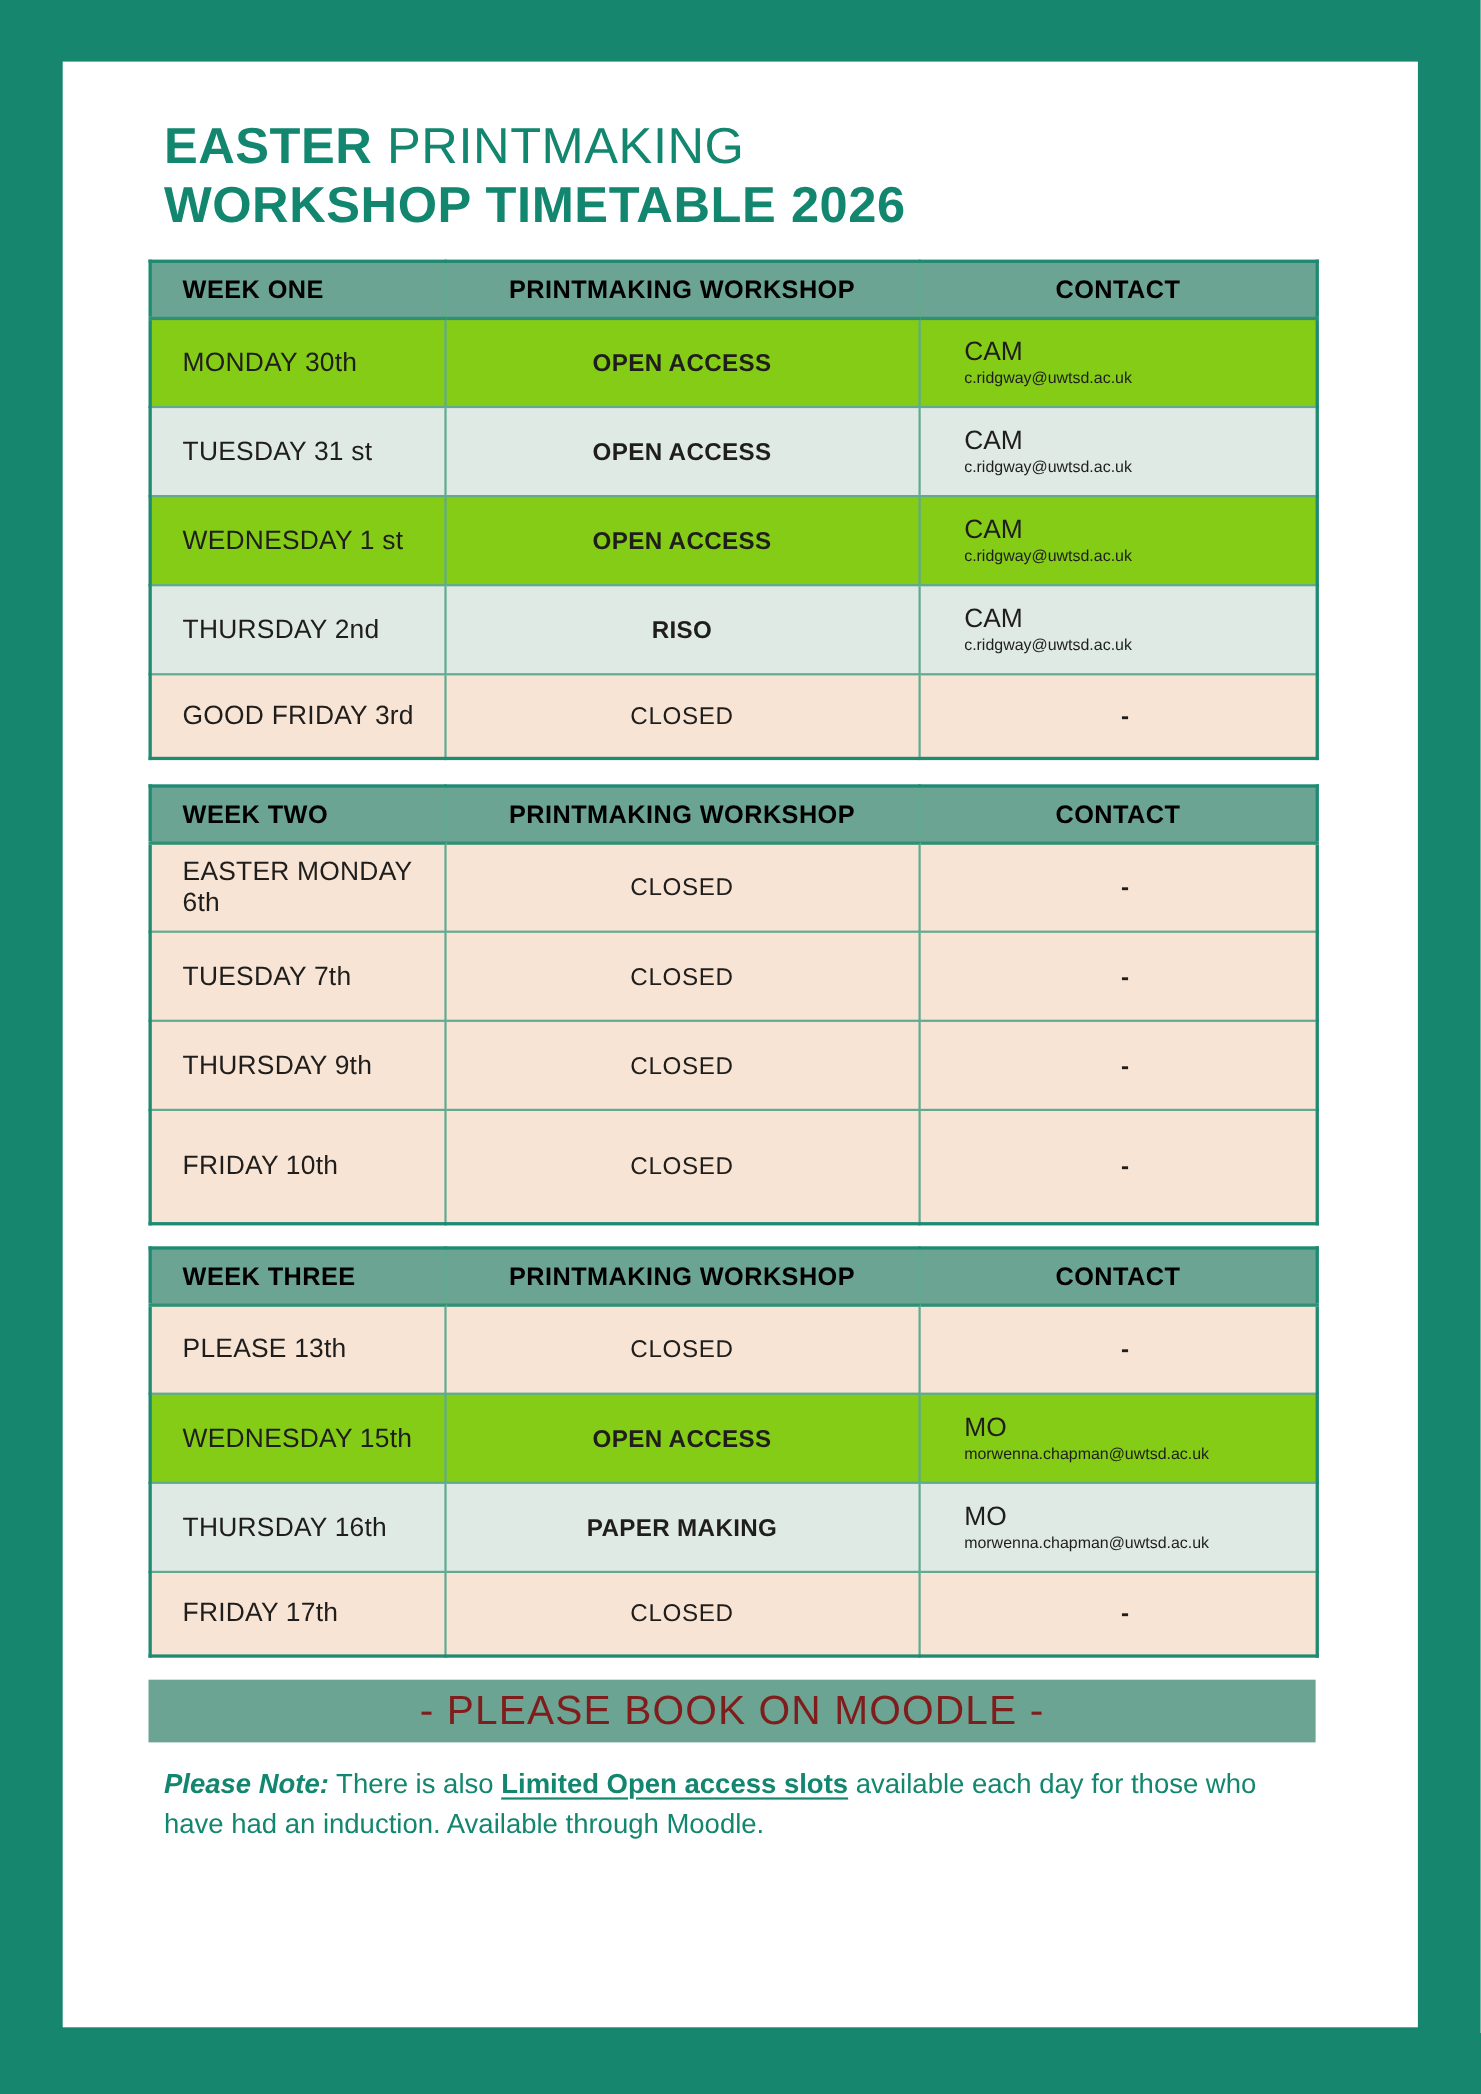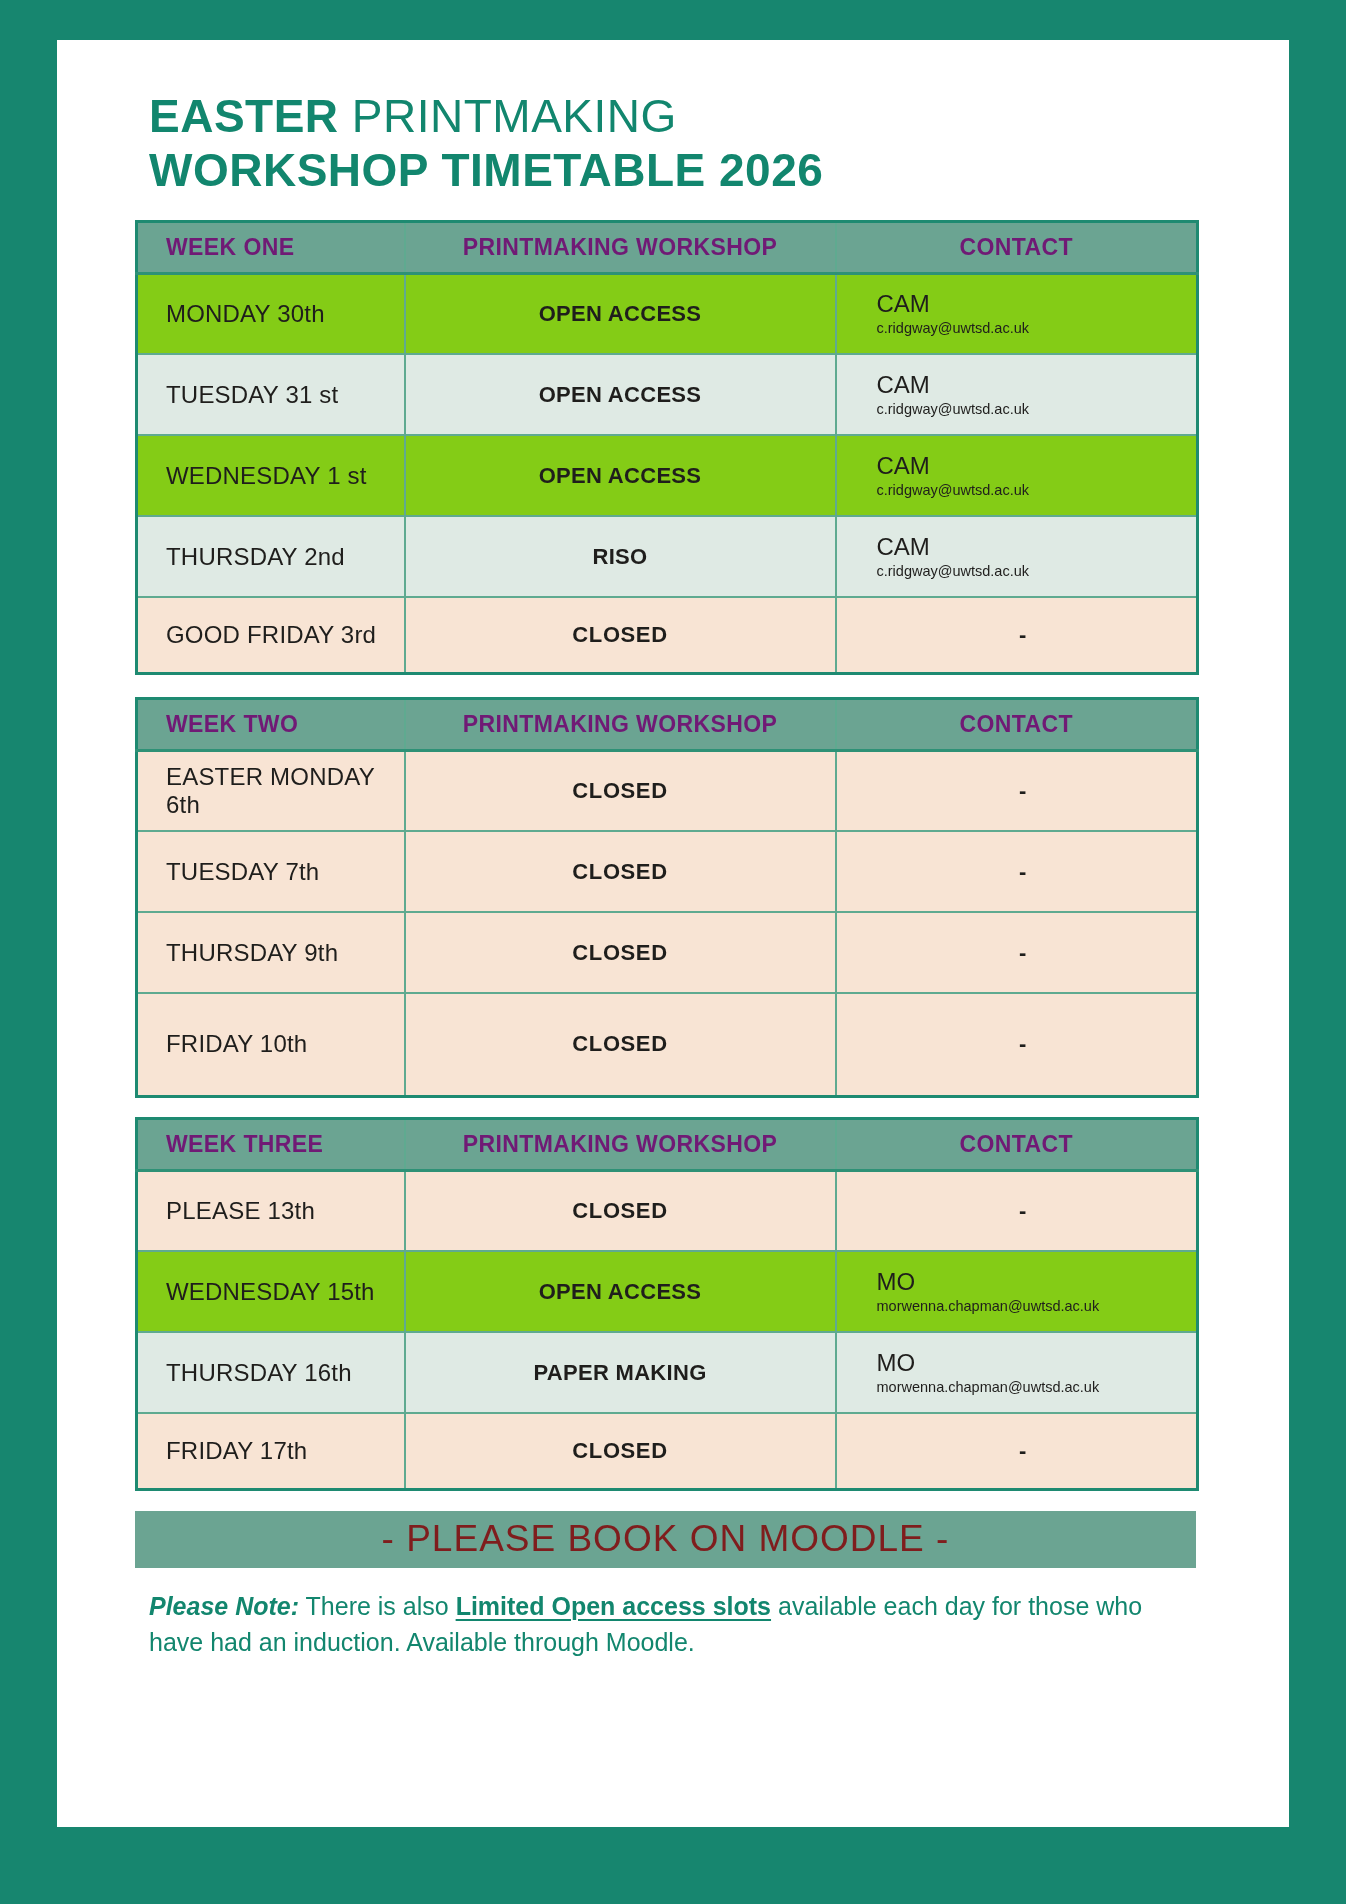--- a/index.html
+++ b/index.html
@@ -3,21 +3,21 @@
 <meta charset="utf-8">
 <style>
   html,body{margin:0;padding:0;}
   body{
     width:1346px;height:1904px;
     background:#17866F;
     font-family:"Liberation Sans", sans-serif;
     position:relative;
   }
   .page{
-    position:absolute;left:57px;top:40px;
+    position:absolute;left:57px;top:56px;
     width:1232px;height:1787px;
     background:#ffffff;
     overflow:hidden;
   }
   .inner{padding:50px 0 0 78px;}
 
   
   h1{
     margin:0 0 22px 14px;
     font-size:46px;line-height:1.17;
@@ -36,37 +36,37 @@
   }
   table.tt.t2{margin-bottom:19px;}
   table.tt.t3{margin-bottom:20px;}
   table.tt, table.tt th, table.tt td{border:2px solid #5FAA90;}
   table.tt{border:3px solid #1E8A71;}
   th{border-bottom:3px solid #2E9176 !important;}
   col.c1{width:268px;} col.c2{width:431px;} col.c3{width:362px;}
 
   tr.head{height:52px;background:#6BA492;}
   tr.head th{
-    color:#701a75;font-size:23px;font-weight:700;letter-spacing:0.4px;
+    color:#000000;font-size:23px;font-weight:700;letter-spacing:0.4px;
   }
   tr.head th.h1{text-align:left;padding-left:28px;}
   tr.head th.h2, tr.head th.h3{text-align:center;}
 
   tr.row{height:81px;}
   tr.row.short{height:76px;}
   table.t2 tr.row.tall{height:103px;vertical-align:middle;}
   tr.row[data-bg="white"]{background:#84cc16;}
   tr.row[data-bg="mint"]{background:#DFEAE4;}
   tr.row[data-bg="peach"]{background:#F8E4D4;}
 
   td{color:#1F1E1C;vertical-align:middle;}
   td.day{font-size:24px;text-align:left;padding-left:28px;letter-spacing:0.2px;}
   td.shop{font-size:22px;text-align:center;}
   td.shop[data-weight="bold"]{font-weight:700;letter-spacing:0.3px;}
-  td.shop[data-weight="regular"]{font-weight:700;letter-spacing:0.6px;}
+  td.shop[data-weight="regular"]{font-weight:400;letter-spacing:0.6px;}
   td.contact{padding-left:40px;}
   .cname{font-size:24px;line-height:1.25;}
   .cemail{font-size:14.5px;line-height:1.3;}
   .cdash{font-size:22px;font-weight:700;text-align:center;width:100%;padding-right:26px;box-sizing:border-box;}
   .cname:empty,.cemail:empty,.cdash:empty{display:none;}
 
   
   .banner{
     width:1061px;height:57px;
     background:#6BA492;

